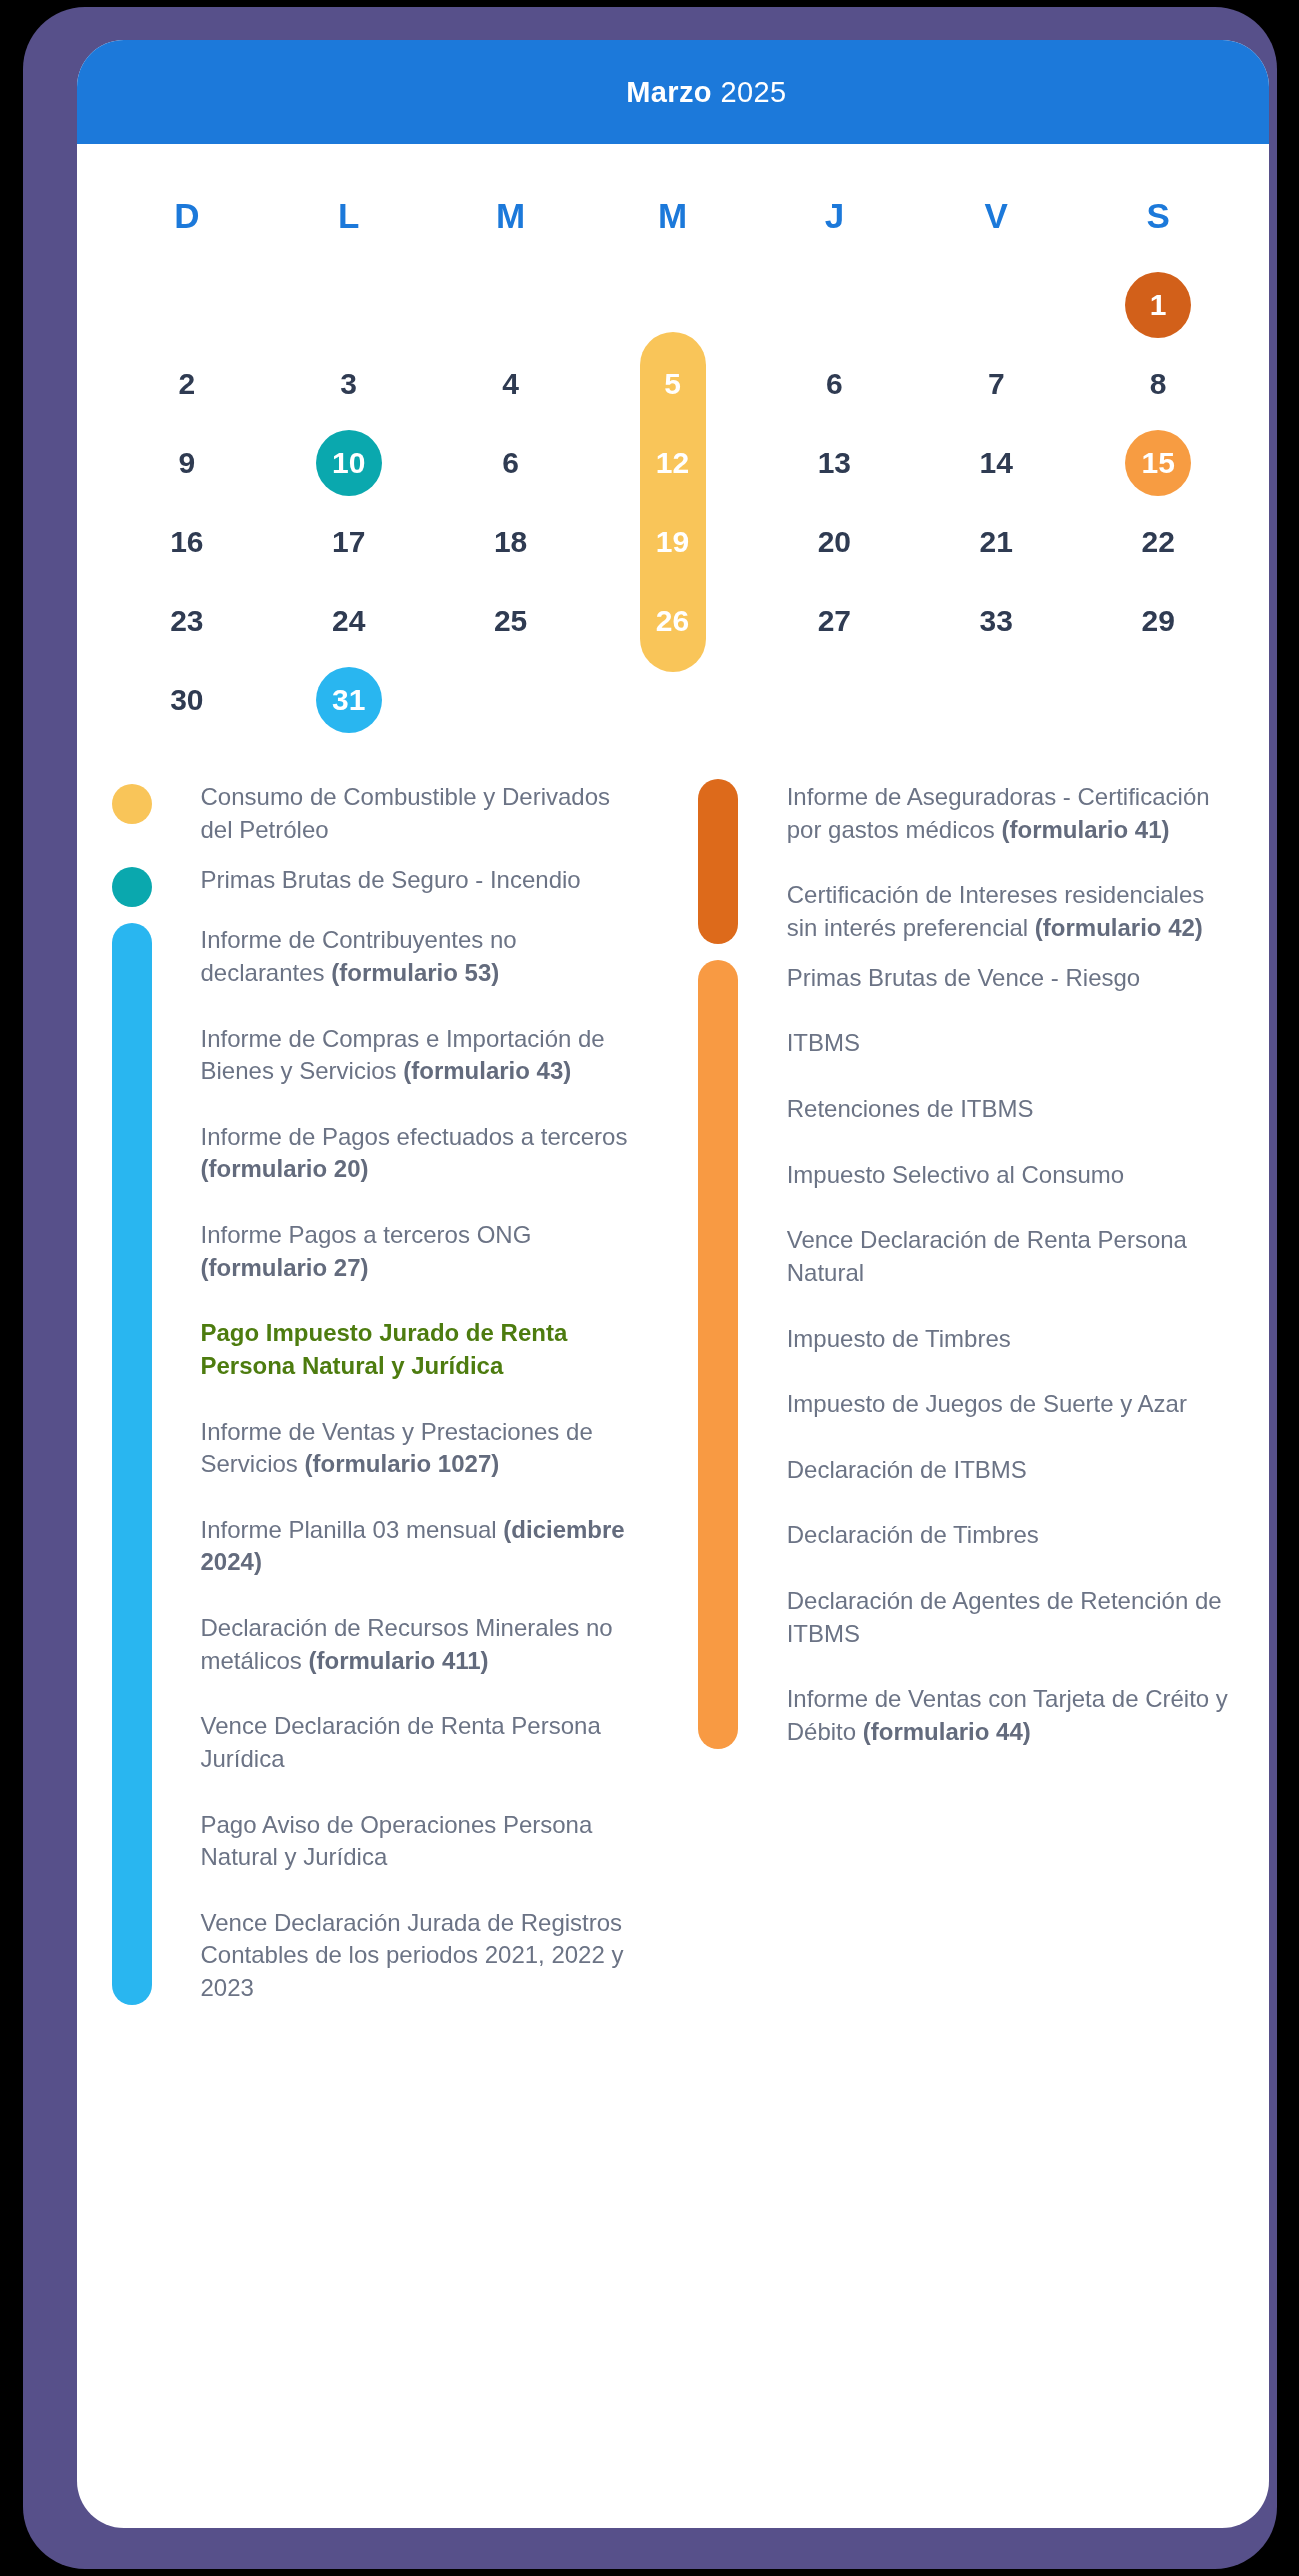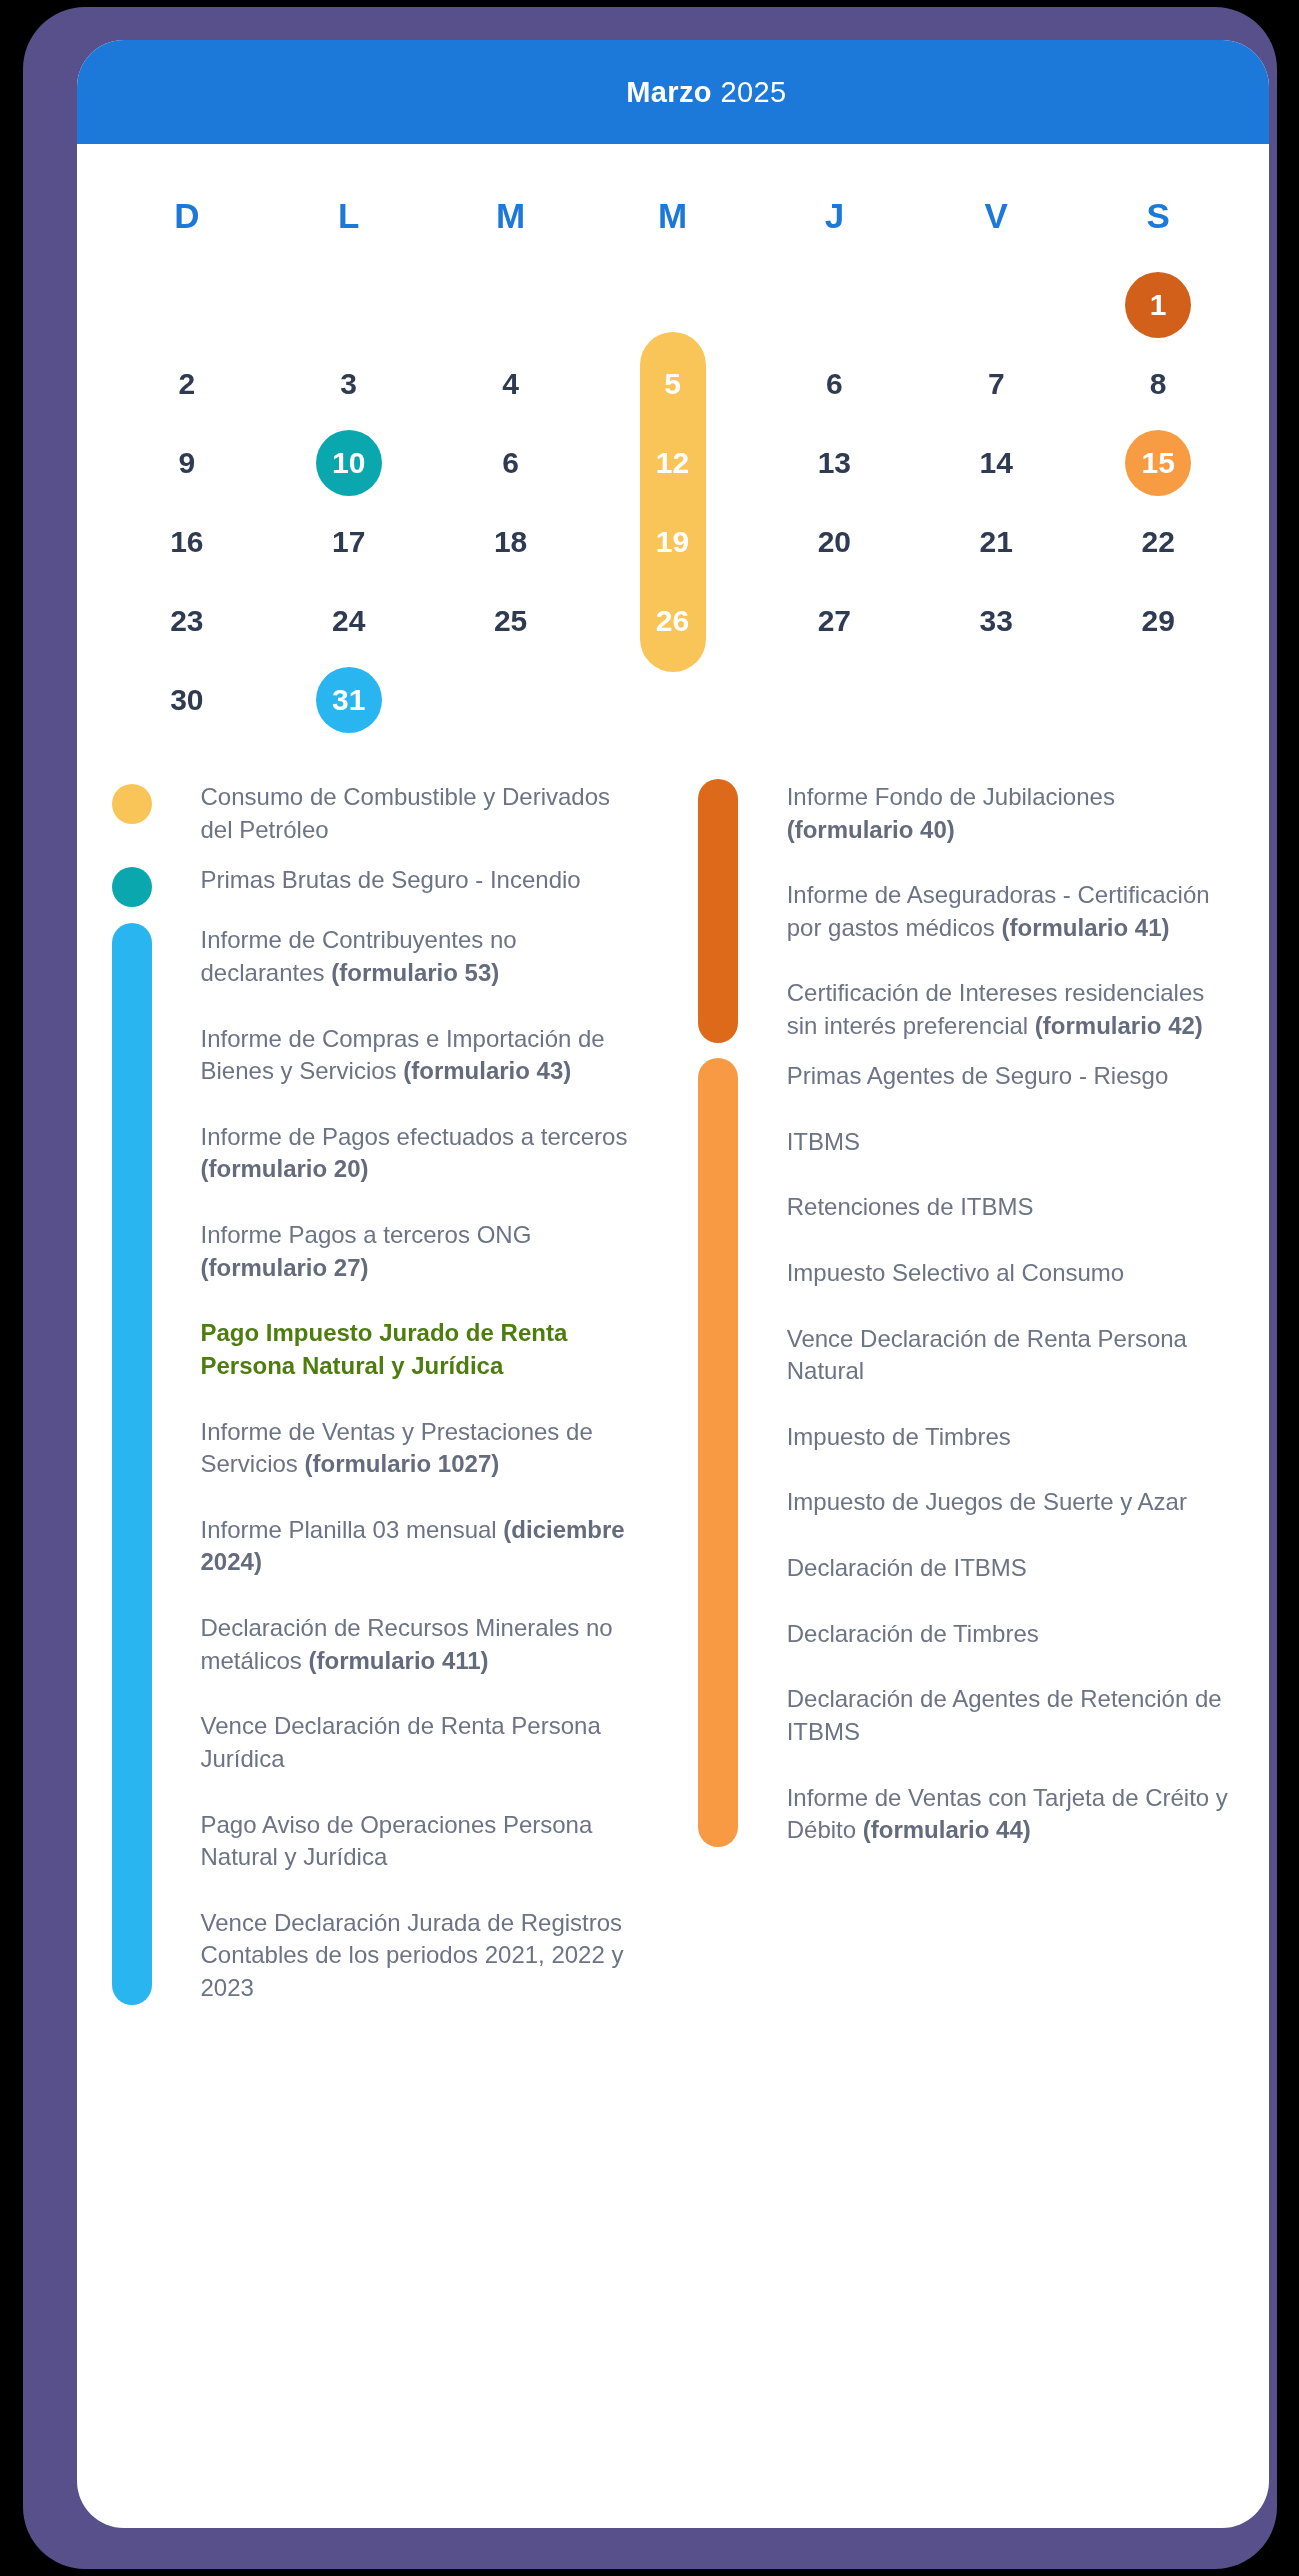--- a/index.html
+++ b/index.html
@@ -314,29 +314,28 @@
               <div class="legend-item">Vence Declaración de Renta Persona Jurídica</div>
               <div class="legend-item">Pago Aviso de Operaciones Persona Natural y Jurídica</div>
               <div class="legend-item">Vence Declaración Jurada de Registros Contables de los periodos 2021, 2022 y 2023</div>
             </div>
           </div>
         </div>
       <div class="legend-col right" id="legend-right">
           <div class="legend-group">
             <div class="legend-marker" style="background: rgb(221, 106, 27);"></div>
             <div class="legend-items">
-              <div class="legend-item">Informe Fondo de Jubilaciones <b>(formulario 40)</b></div>
               <div class="legend-item">Informe de Aseguradoras - Certificación por gastos médicos <b>(formulario 41)</b></div>
               <div class="legend-item">Certificación de Intereses residenciales sin interés preferencial <b>(formulario 42)</b></div>
             </div>
           </div>
           <div class="legend-group">
             <div class="legend-marker" style="background: rgb(248, 154, 67);"></div>
             <div class="legend-items">
-              <div class="legend-item">Primas Agentes de Seguro - Riesgo</div>
+              <div class="legend-item">Primas Brutas de Vence - Riesgo</div>
               <div class="legend-item">ITBMS</div>
               <div class="legend-item">Retenciones de ITBMS</div>
               <div class="legend-item">Impuesto Selectivo al Consumo</div>
               <div class="legend-item">Vence Declaración de Renta Persona Natural</div>
               <div class="legend-item">Impuesto de Timbres</div>
               <div class="legend-item">Impuesto de Juegos de Suerte y Azar</div>
               <div class="legend-item">Declaración de ITBMS</div>
               <div class="legend-item">Declaración de Timbres</div>
               <div class="legend-item">Declaración de Agentes de Retención de ITBMS</div>
               <div class="legend-item">Informe de Ventas con Tarjeta de Créito y Débito <b>(formulario 44)</b></div>

